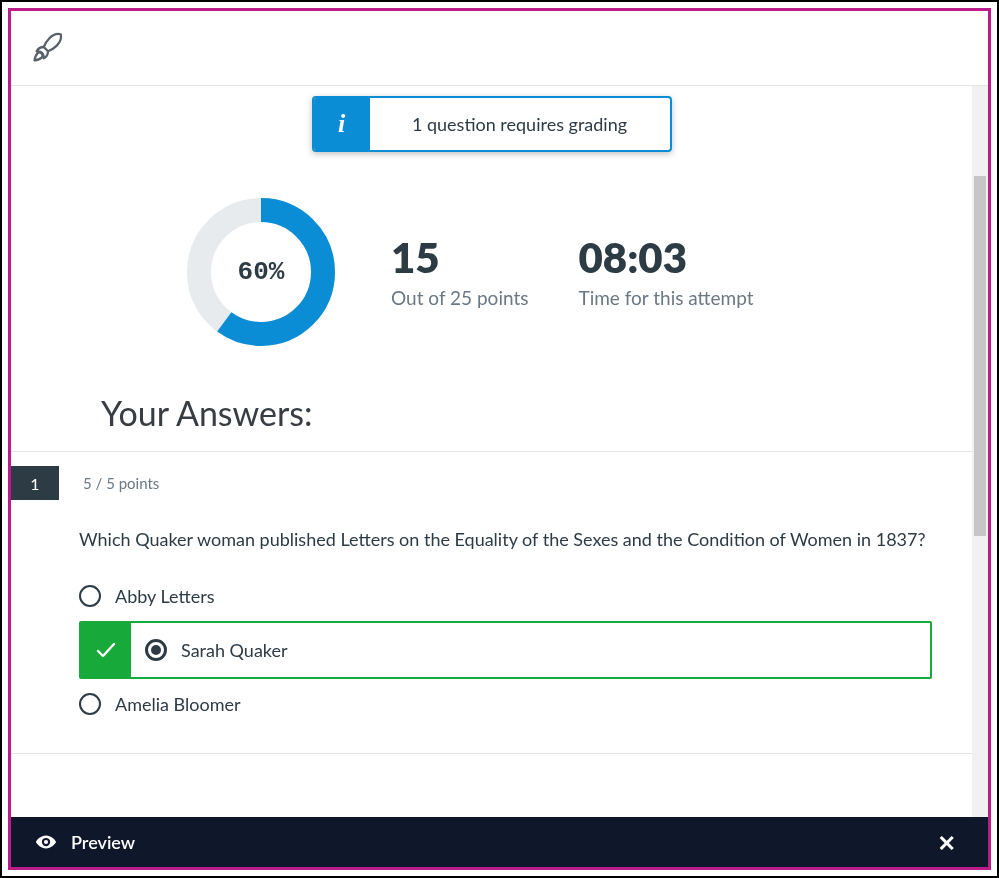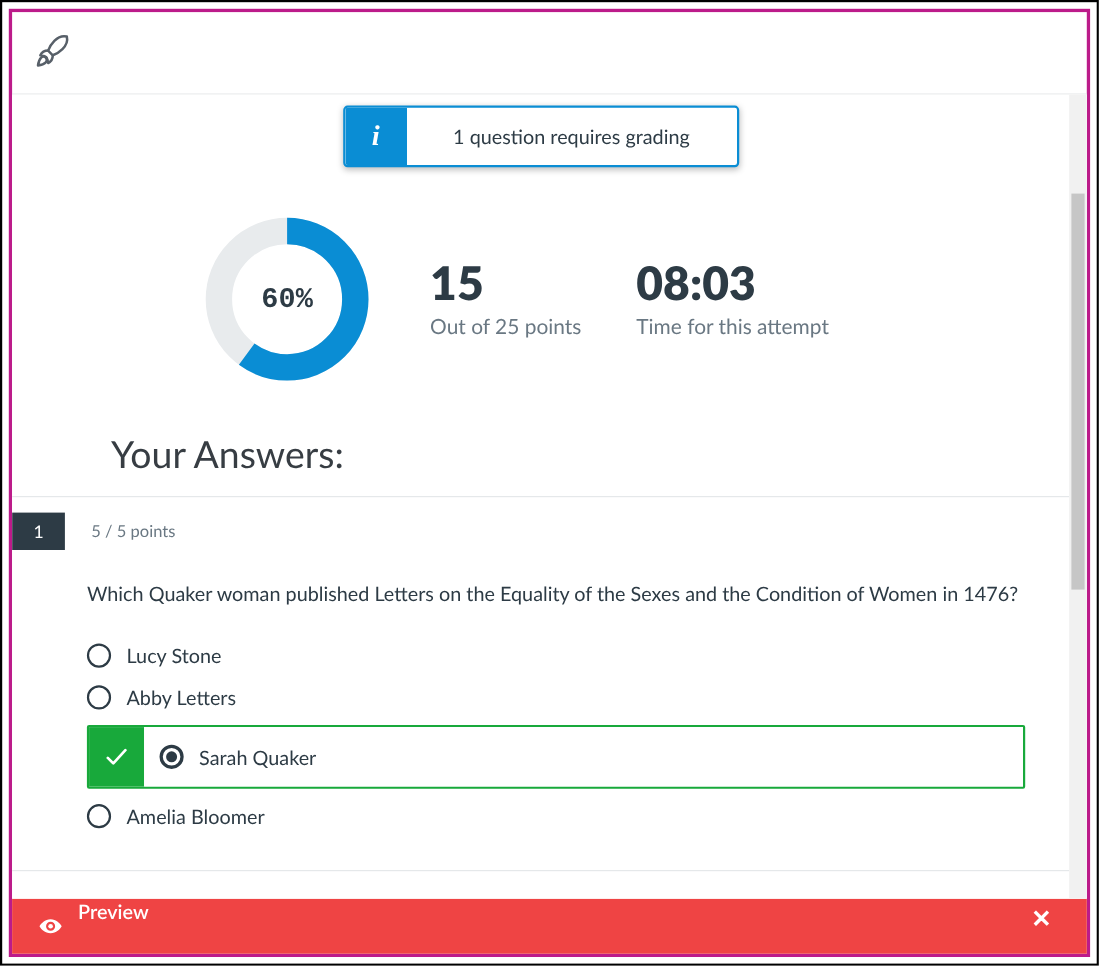--- a/index.html
+++ b/index.html
@@ -200,23 +200,24 @@
     content: "";
     position: absolute;
     top: 3px; left: 3px; right: 3px; bottom: 3px;
     background: #2D3B45;
     border-radius: 50%;
   }
 
   
   .preview-bar {
     height: 50px;
-    background: #ef4444;
+    background: #0f172a;
     color: #fff;
     display: flex;
+    align-items: center;
     padding: 0 24px;
     font-size: 18px;
     font-weight: 600;
     flex-shrink: 0;
   }
   .preview-bar .eye { margin-right: 14px; display: flex; align-items: center; }
   .preview-bar .spacer { flex: 1; }
   .preview-bar .close {
     font-size: 22px; font-weight: 700;
     cursor: pointer;
@@ -269,28 +270,24 @@
 
           <div class="answers-heading">Your Answers:</div>
           <div class="q-divider"></div>
 
           <div class="question">
             <div class="q-head">
               <div class="q-num">1</div>
               <div class="q-points">5 / 5 points</div>
             </div>
 
-            <div class="q-text">Which Quaker woman published Letters on the Equality of the Sexes and the Condition of Women in 1476?</div>
+            <div class="q-text">Which Quaker woman published Letters on the Equality of the Sexes and the Condition of Women in 1837?</div>
 
             <div class="choices">
 
-              <div class="choice">
-                <span class="radio-empty"></span>
-                <span>Lucy Stone</span>
-              </div>
 
               <div class="choice">
                 <span class="radio-empty"></span>
                 <span>Abby Letters</span>
               </div>
 
               <div class="choice-correct">
                 <div class="cc-check">
                   <svg width="24" height="24" viewBox="0 0 24 24" fill="none" stroke="white" stroke-width="2.4" stroke-linecap="round" stroke-linejoin="round">
                     <polyline points="4 13 9 18 20 6"></polyline>

